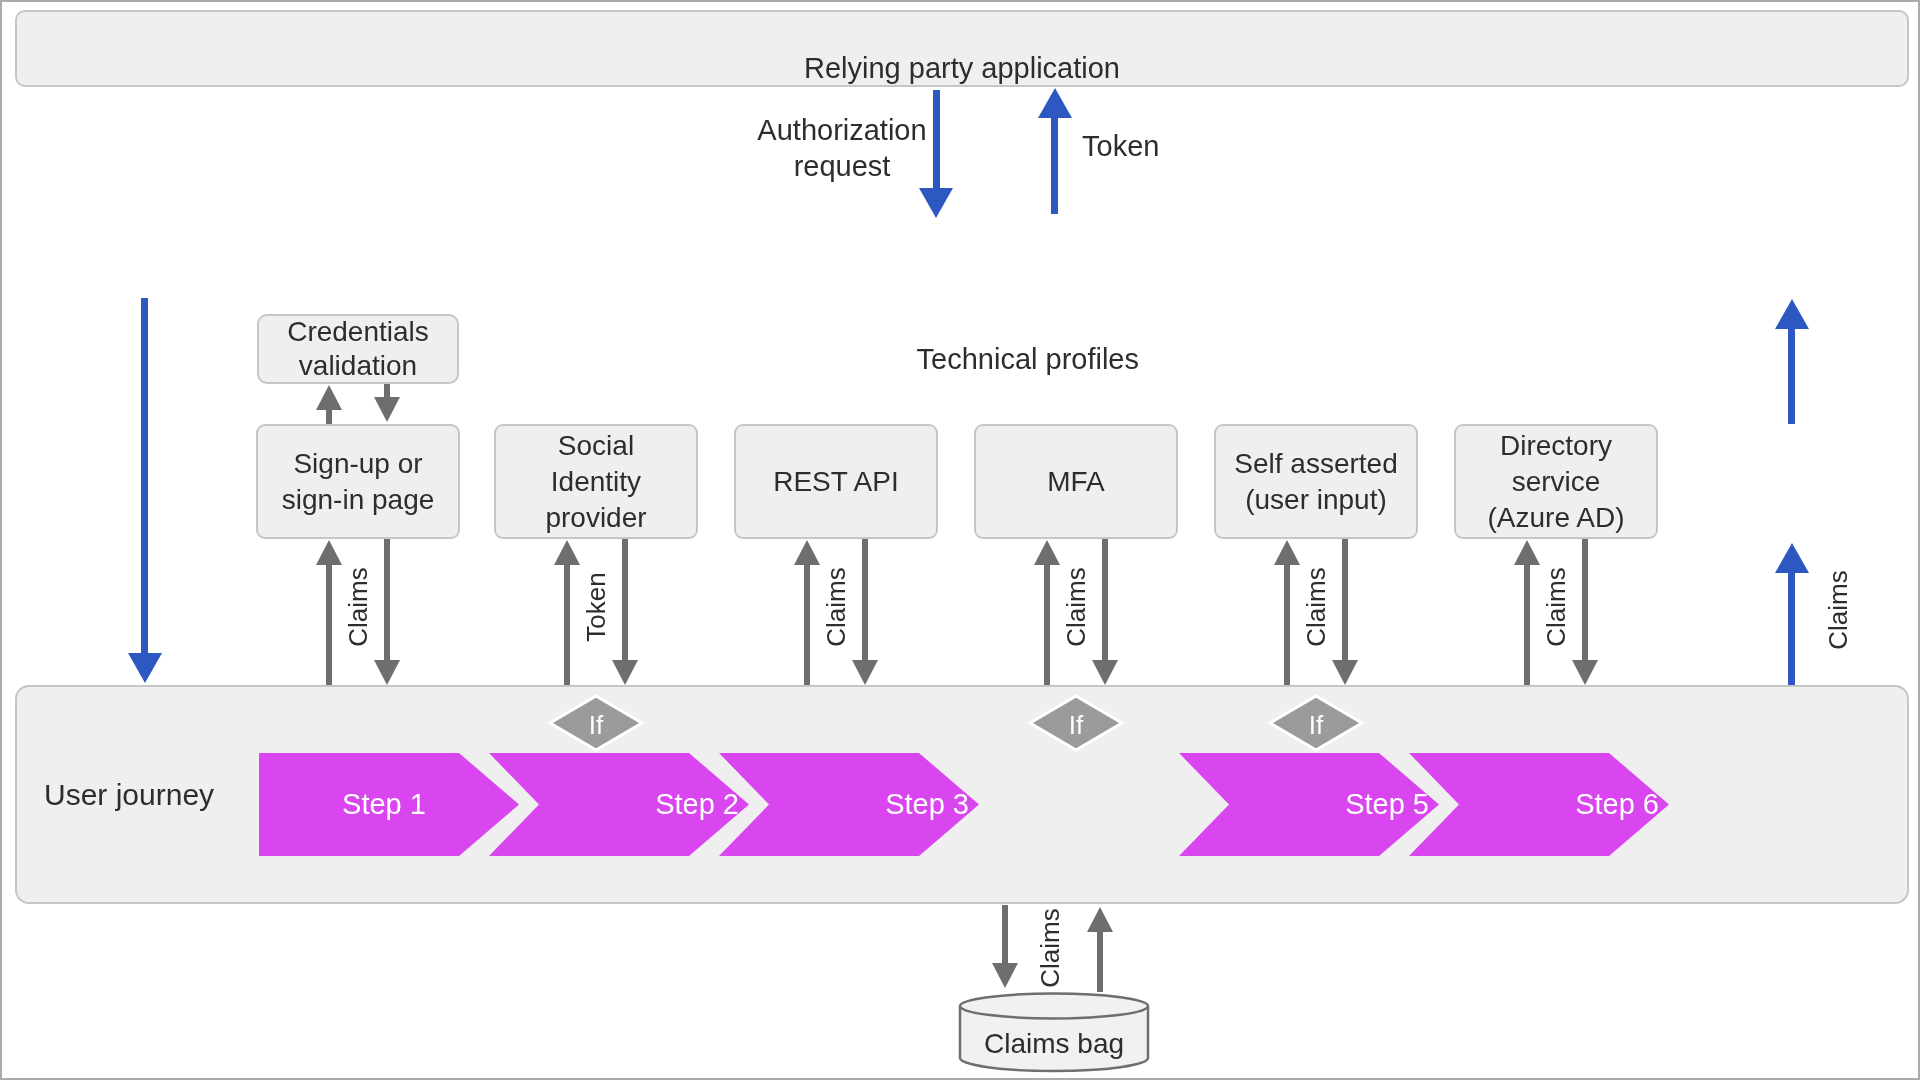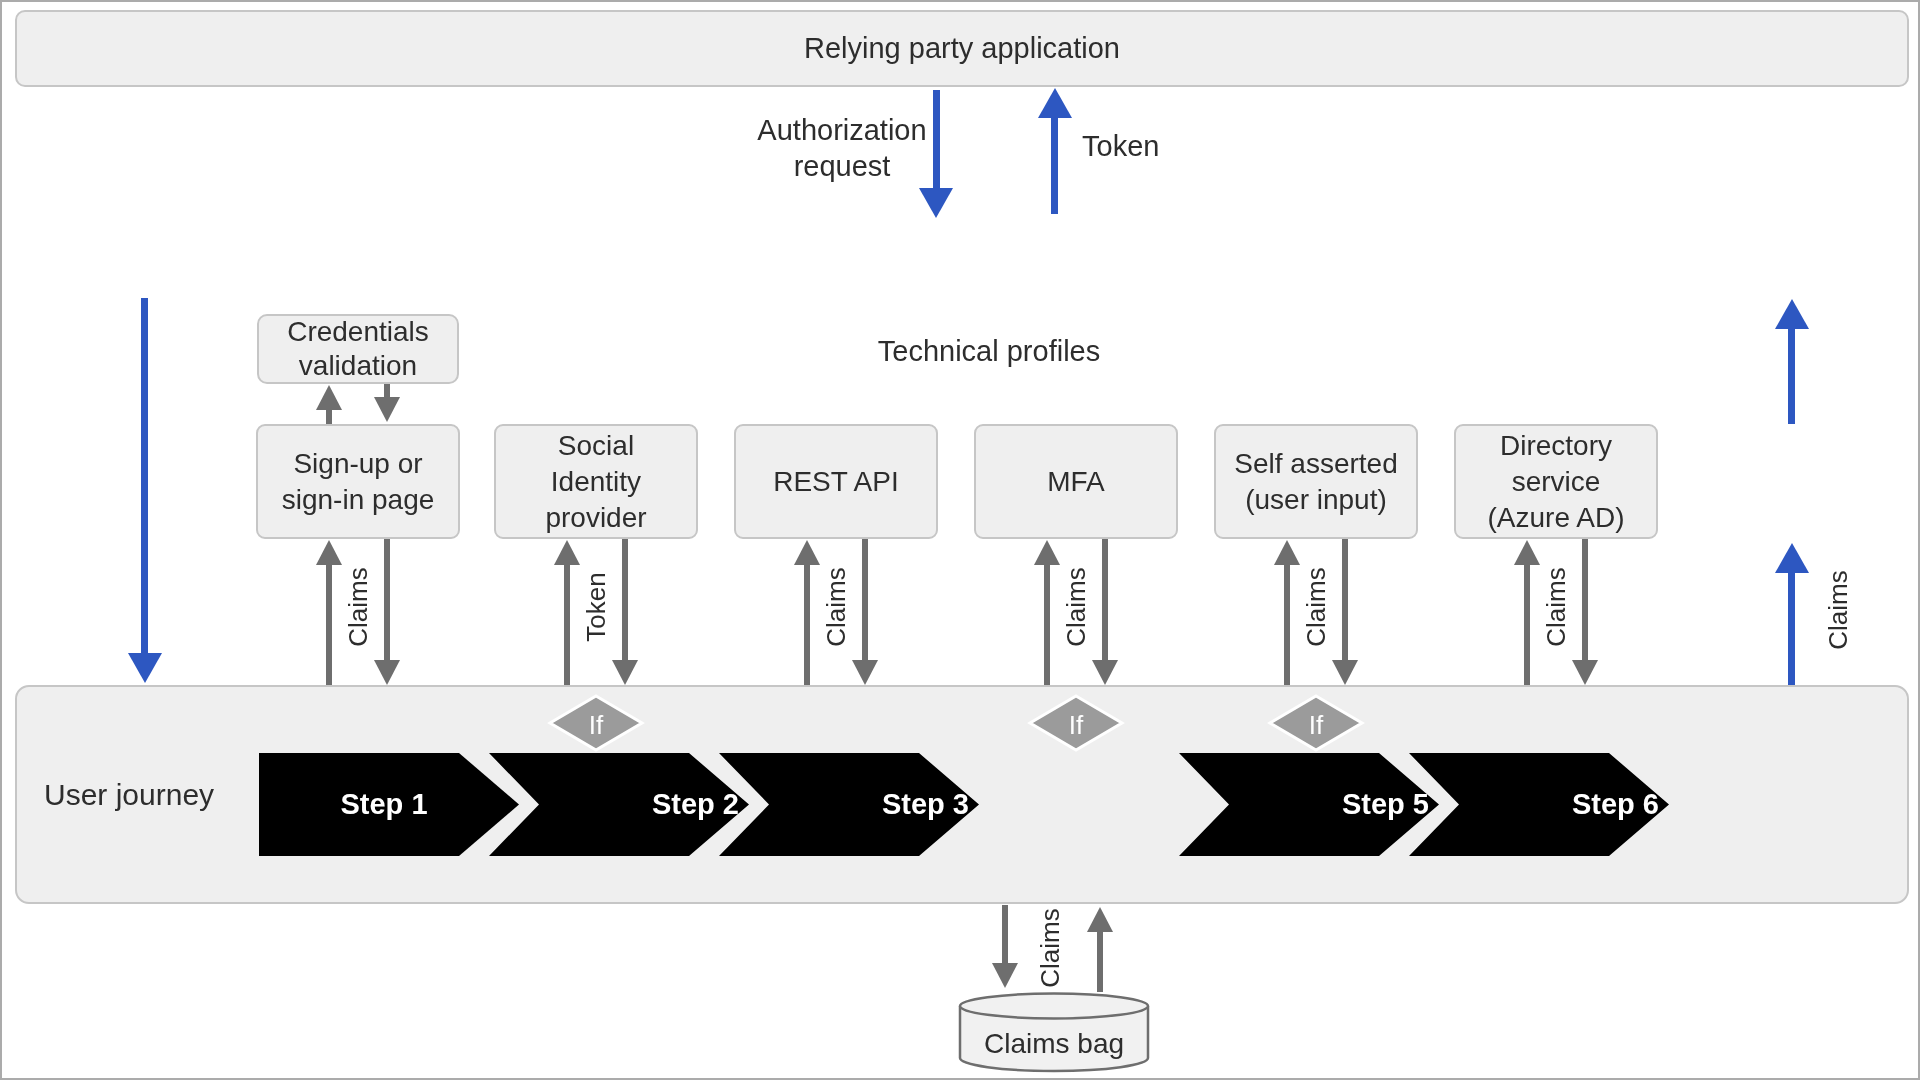--- a/index.html
+++ b/index.html
@@ -6,21 +6,21 @@
   .canvas{
     position:relative; width:1920px; height:1080px;
     background:#ffffff; border:2px solid #ababab; box-sizing:border-box;
     font-family:"Liberation Sans", sans-serif; color:#2d2d2d; overflow:hidden;
   }
   .wbox{
     position:absolute; background:#efefef; border:2px solid #c6c6c6; border-radius:10px;
     display:flex; align-items:center; justify-content:center; text-align:center;
     box-sizing:border-box; white-space:pre-line;
   }
-  .bandbox{ left:13px; width:1894px; font-size:29px; }
+  .bandbox{ left:13px; width:1894px; font-size:29px;align-items:flex-end; }
   .techbox{ width:204px; top:422px; height:115px; font-size:28px; line-height:36px; border-radius:9px; }
   .smallbox{ font-size:28px; line-height:34px; }
   .title{ position:absolute; font-size:29px; text-align:center; }
   
   .gline{ position:absolute; width:6px; background:#6e6e6e; }
   .ghead-up{ position:absolute; width:0; height:0;
     border-left:13px solid transparent; border-right:13px solid transparent;
     border-bottom:25px solid #6e6e6e; }
   .ghead-down{ position:absolute; width:0; height:0;
     border-left:13px solid transparent; border-right:13px solid transparent;
@@ -38,23 +38,23 @@
     text-align:center; font-size:26px; transform:rotate(-90deg); white-space:nowrap;
   }
   .toplabel{ position:absolute; font-size:29px; line-height:36px; text-align:center; white-space:pre-line; }
   
   .journey{
     position:absolute; left:13px; top:683px; width:1894px; height:219px;
     background:#efefef; border:2px solid #c6c6c6; border-radius:14px; box-sizing:border-box;
   }
   .journey-label{ position:absolute; left:42px; top:776px; font-size:30px; }
   .chev{
-    position:absolute; top:751px; width:260px; height:103px; background:#000000;
+    position:absolute; top:751px; width:260px; height:103px; background:#d946ef;
     display:flex; align-items:center; justify-content:center;
-    color:#fff; font-size:29px; font-weight:700; padding-right:10px; box-sizing:border-box;
+    color:#fff; font-size:29px; font-weight:400; padding-right:10px; box-sizing:border-box;
   }
   .chev-first{ clip-path:polygon(0 0, 200px 0, 100% 50%, 200px 100%, 0 100%); }
   .chev-next{ clip-path:polygon(0 0, 200px 0, 100% 50%, 200px 100%, 0 100%, 50px 50%);justify-content:flex-end; }
   .diamond{ position:absolute; top:692px; width:98px; height:58px; }
   .cyl{ position:absolute; left:956px; top:990px; }
   .cyl-label{ position:absolute; left:952px; top:1026px; width:200px; text-align:center; font-size:28px; }
 </style>
 </head>
 <body>
 
@@ -76,21 +76,21 @@
 
   <div class="bline" style="left:139px;top:296px;height:357px;"></div>
   <div class="bhead-down" style="left:126px;top:651px;"></div>
 
   <div class="bhead-up" style="left:1773px;top:297px;"></div>
   <div class="bline" style="left:1786px;top:325px;height:97px;"></div>
   <div class="bhead-up" style="left:1773px;top:541px;"></div>
   <div class="bline" style="left:1786px;top:569px;height:114px;"></div>
   <div class="vlabel" style="left:1766px;top:592px;">Claims</div>
 
-  <div class="title" style="left:837px;top:333px;width:300px;">Technical profiles</div>
+  <div class="title" style="left:837px;top:341px;width:300px;text-align:right;">Technical profiles</div>
 
   <div class="wbox smallbox" style="left:255px;top:312px;width:202px;height:70px;">
     <span>Credentials
 validation</span>
   </div>
   <div class="ghead-up" style="left:314px;top:383px;"></div>
   <div class="gline" style="left:324px;top:406px;height:16px;"></div>
   <div class="gline" style="left:382px;top:382px;height:15px;"></div>
   <div class="ghead-down" style="left:372px;top:395px;"></div>
 

